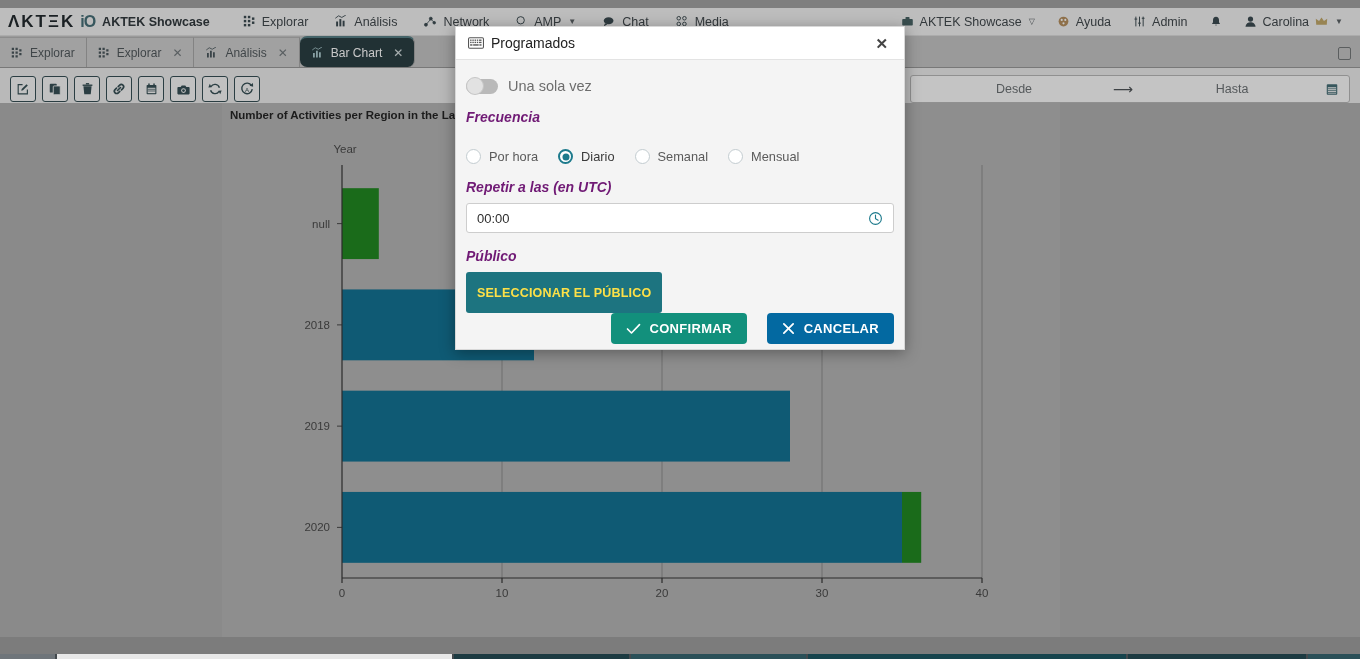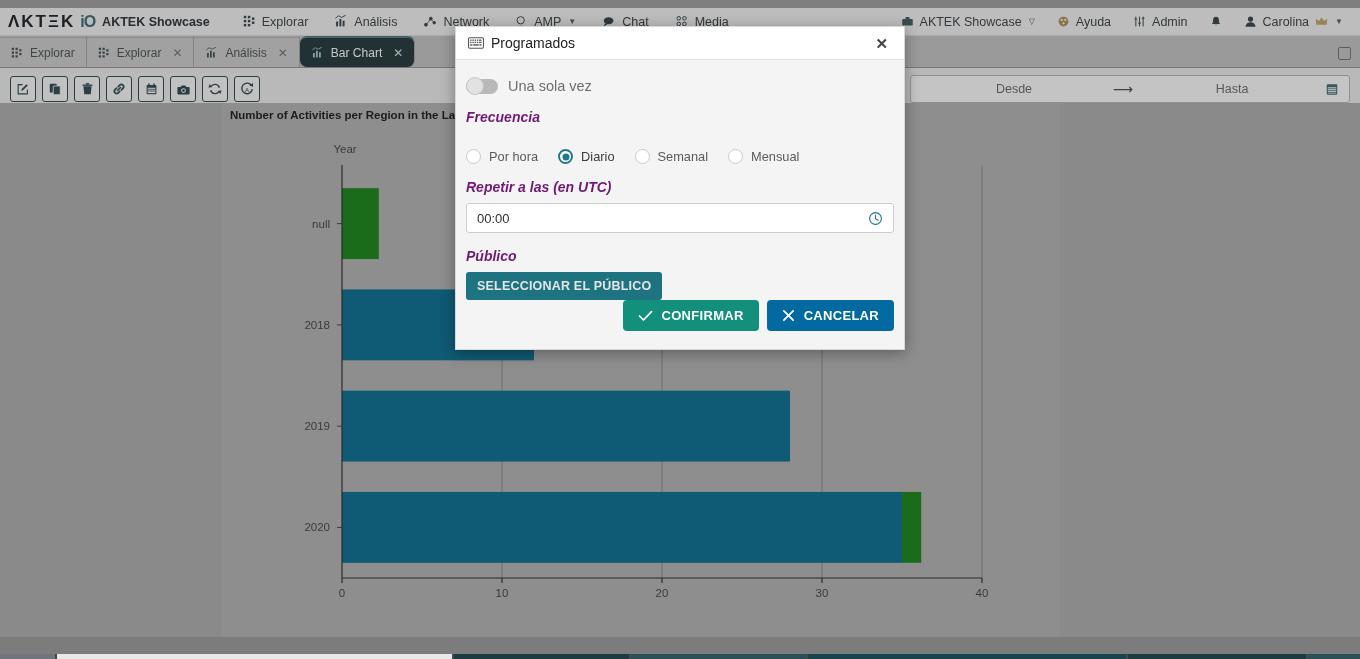--- a/index.html
+++ b/index.html
@@ -144,26 +144,26 @@
   }
   .radio-label { font-size: 12.8px; color: #5a5a5a; }
   .radio-opt.sel .radio-label { color: #3a3a3a; }
   .time-input {
     height: 30px; background: #fff; border: 1px solid #cdcdcd; border-radius: 3px;
     display: flex; align-items: center; padding: 0 10px; cursor: text; justify-content: center;
   }
   .time-val { font-size: 13px; color: #2e2e2e; flex: 1; }
   .clock-icn { color: #1d7a8c; display: flex; }
   .pill-btn {
-    display: inline-flex; align-items: center; height: 28px; padding: 0 11px;
-    background: #1d7480; color: #e5e5e5; font-size: 12.5px; font-weight: 700;
+    display: inline-flex; align-items: center; height: 41px; padding: 0 11px;
+    background: #1d7480; color: #fde047; font-size: 12.5px; font-weight: 700;
     border-radius: 3px; cursor: pointer; border: none; letter-spacing: 0.2px;
   }
   .modal-foot {
-    display: flex; justify-content: flex-end; align-items: center; gap: 8px;
+    display: flex; justify-content: flex-end; align-items: center; gap: 20px;
     padding: 0 10px 28px 10px;
   }
   .btn {
     display: inline-flex; align-items: center; gap: 9px; height: 31px;
     padding: 0 15px; border-radius: 4px; border: none; cursor: pointer;
     font-size: 13px; font-weight: 700; color: #fff; letter-spacing: 0.3px;
   }
   .btn-confirm { background: #12907c; }
   .btn-cancel { background: #0369a1; }
 

